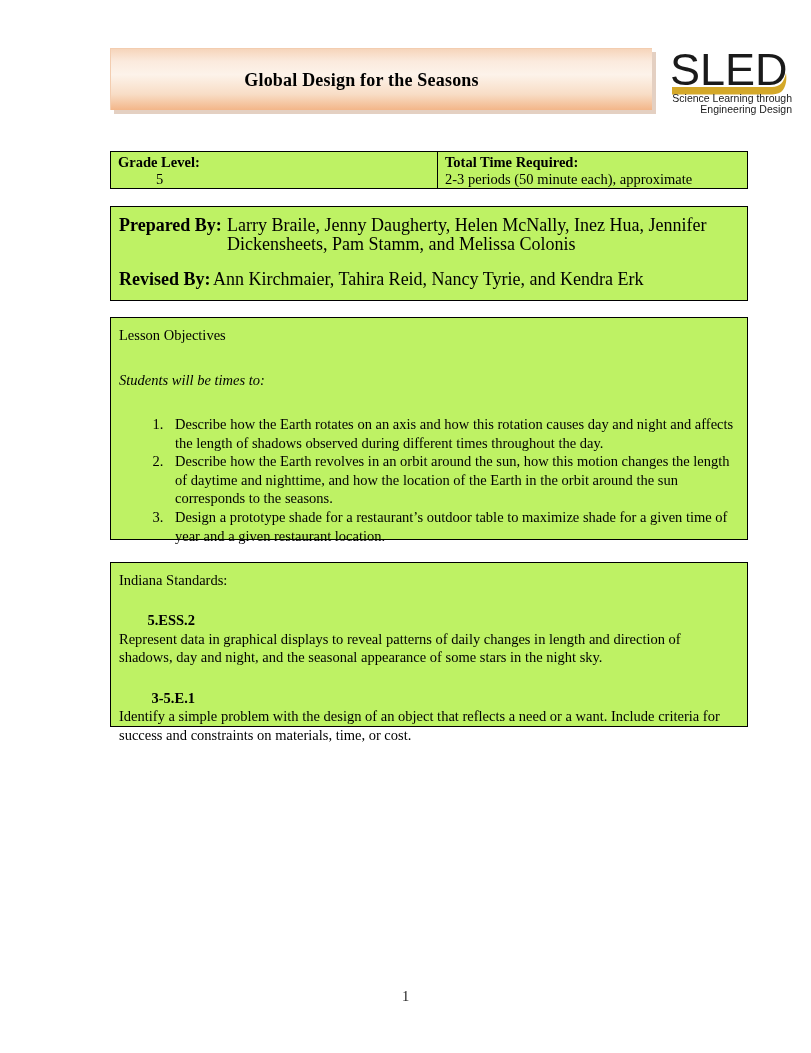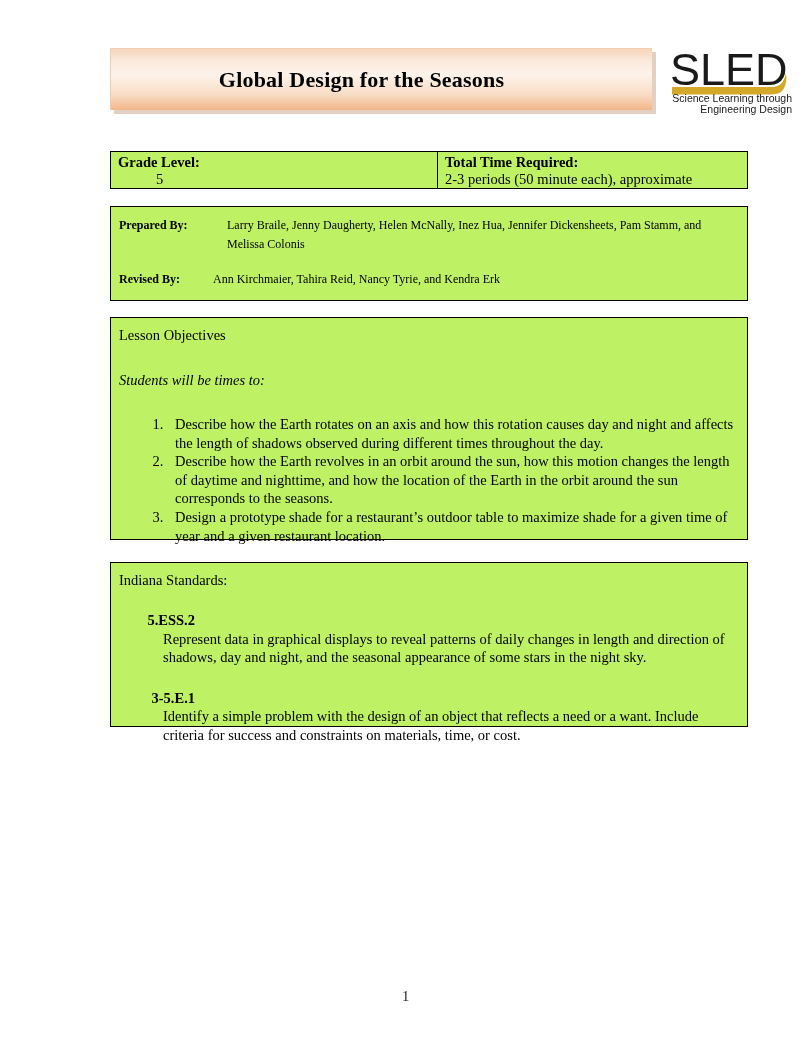--- a/index.html
+++ b/index.html
@@ -49,21 +49,21 @@
     box-sizing: border-box;
   }
 
   .title-text {
     position: absolute;
     left: 0;
     right: 0;
     top: 50%;
     transform: translateY(-50%);
     text-align: center;
-    font-size: 22px;
+    font-size: 18px;
     font-weight: bold;
     letter-spacing: 0.2px;
     color: #000;
     padding-right: 40px;
     font-family: "Liberation Serif", "DejaVu Serif", serif;
   }
 
   
   .sled-logo {
     position: absolute;
@@ -117,21 +117,21 @@
   }
 
   
   .prepared-box {
     top: 206px;
     height: 95px;
     padding: 9px 10px 8px 8px;
   }
   .pb-line {
     display: flex;
-    font-size: 12px;
+    font-size: 18px;
     line-height: 18.5px;
   }
   .pb-label {
     font-weight: bold;
     white-space: nowrap;
     flex: 0 0 auto;
   }
   .pb-label.prep { width: 108px; }
   .pb-label.rev  { width: 94px; }
   .pb-names { flex: 1; }
@@ -180,21 +180,21 @@
     flex-direction: column;
   }
   .std-code {
     font-weight: bold;
     flex: 0 0 auto;
     width: 76px;
     text-align: right;
     padding-right: 8px;
     white-space: nowrap;
   }
-  .std-text { flex: 1; margin-left: 44px; }
+  .std-text { flex: 1; }
 
   
   .page-number {
     position: absolute;
     left: 0;
     right: 0;
     top: 988px;
     text-align: center;
     font-size: 14.5px;
     color: #222;

